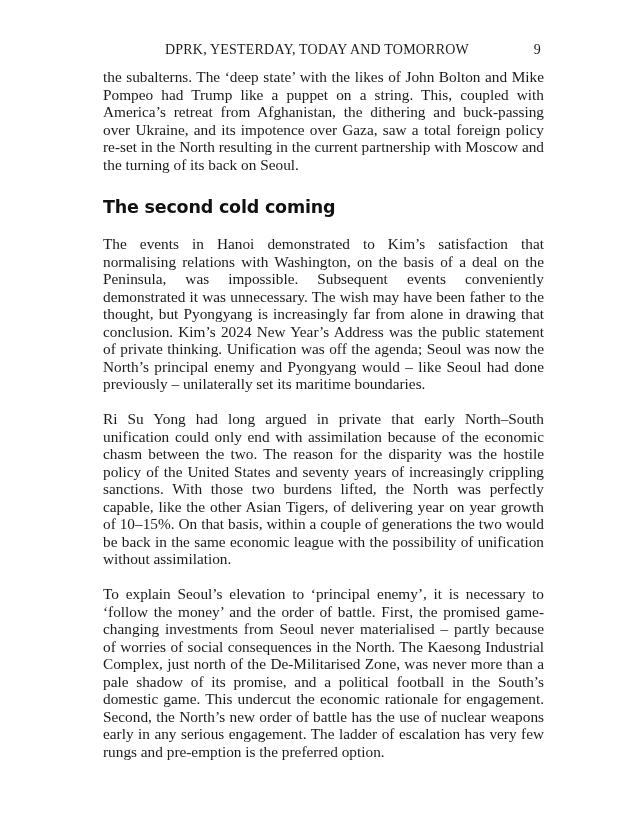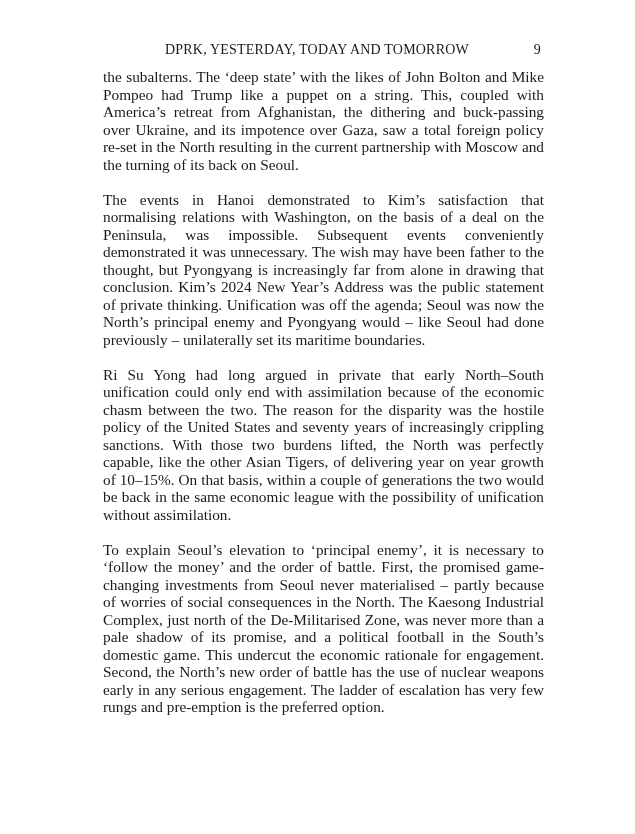--- a/index.html
+++ b/index.html
@@ -65,16 +65,17 @@
 </head>
 <body>
 
 <div class="running-head">
   <span class="title">DPRK, YESTERDAY, TODAY AND TOMORROW</span>
   <span class="page-number">9</span>
 </div>
 
 <div class="body-text">
   <p>the subalterns. The ‘deep state’ with the likes of John Bolton and Mike Pompeo had Trump like a puppet on a string. This, coupled with America’s retreat from Afghanistan, the dithering and buck-passing over Ukraine, and its impotence over Gaza, saw a total foreign policy re-set in the North resulting in the current partnership with Moscow and the turning of its back on Seoul.</p>
+  <h2 class="section-heading">The second cold coming</h2>
   <p>The events in Hanoi demonstrated to Kim’s satisfaction that normalising relations with Washington, on the basis of a deal on the Peninsula, was impossible. Subsequent events conveniently demonstrated it was unnecessary. The wish may have been father to the thought, but Pyongyang is increasingly far from alone in drawing that conclusion. Kim’s 2024 New Year’s Address was the public statement of private thinking. Unification was off the agenda; Seoul was now the North’s principal enemy and Pyongyang would – like Seoul had done previously – unilaterally set its maritime boundaries.</p>
   <p>Ri Su Yong had long argued in private that early North–South unification could only end with assimilation because of the economic chasm between the two. The reason for the disparity was the hostile policy of the United States and seventy years of increasingly crippling sanctions. With those two burdens lifted, the North was perfectly capable, like the other Asian Tigers, of delivering year on year growth of 10–15%. On that basis, within a couple of generations the two would be back in the same economic league with the possibility of unification without assimilation.</p>
   <p>To explain Seoul’s elevation to ‘principal enemy’, it is necessary to ‘follow the money’ and the order of battle. First, the promised game-changing investments from Seoul never materialised – partly because of worries of social consequences in the North. The Kaesong Industrial Complex, just north of the De-Militarised Zone, was never more than a pale shadow of its promise, and a political football in the South’s domestic game. This undercut the economic rationale for engagement. Second, the North’s new order of battle has the use of nuclear weapons early in any serious engagement. The ladder of escalation has very few rungs and pre-emption is the preferred option.</p>
 </div>
 
 </body></html>

